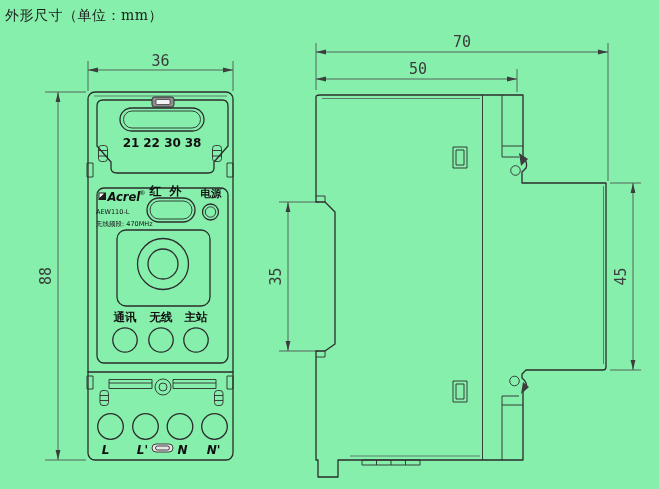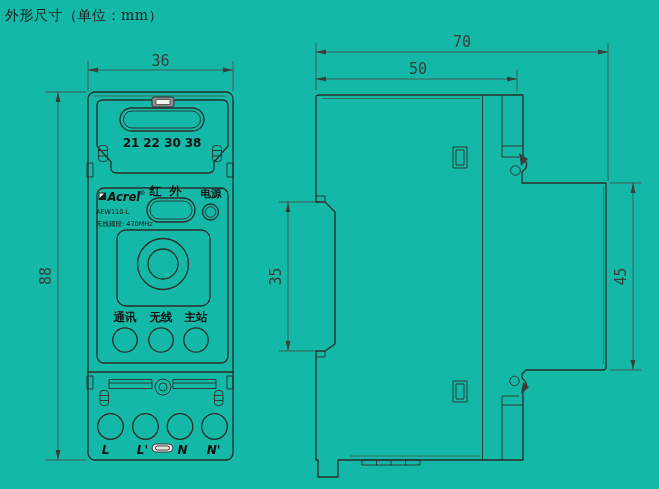--- a/index.html
+++ b/index.html
@@ -1,16 +1,16 @@
 <!DOCTYPE html>
 <html><head>
 <meta charset="utf-8">
 <style>
   html,body{margin:0;padding:0;background:#ffffff;}
-  .canvas{position:relative;width:659px;height:489px;background:#14b8a6;overflow:hidden;
+  .canvas{position:relative;width:659px;height:489px;background:#86efac;overflow:hidden;
           font-family:"Liberation Sans",sans-serif;}
   .page-title{position:absolute;left:5px;top:7px;font-family:"DejaVu Serif",serif;
               font-size:14px;color:#1c1c1c;letter-spacing:0.5px;}
   svg{position:absolute;left:0;top:0;}
   .outline{fill:none;stroke:#2c2c2c;stroke-width:1.3;stroke-linejoin:round;stroke-linecap:round;}
   .detail{fill:none;stroke:#2c2c2c;stroke-width:0.9;stroke-linejoin:round;}
   .thin{fill:none;stroke:#4a4a4a;stroke-width:0.7;}
   .dim line{stroke:#4d4d4d;stroke-width:0.85;}
   .arr{fill:#3d3d3d;stroke:none;}
   .dimtxt{font-family:"DejaVu Sans Mono",monospace;font-size:15px;fill:#3c3c3c;}

